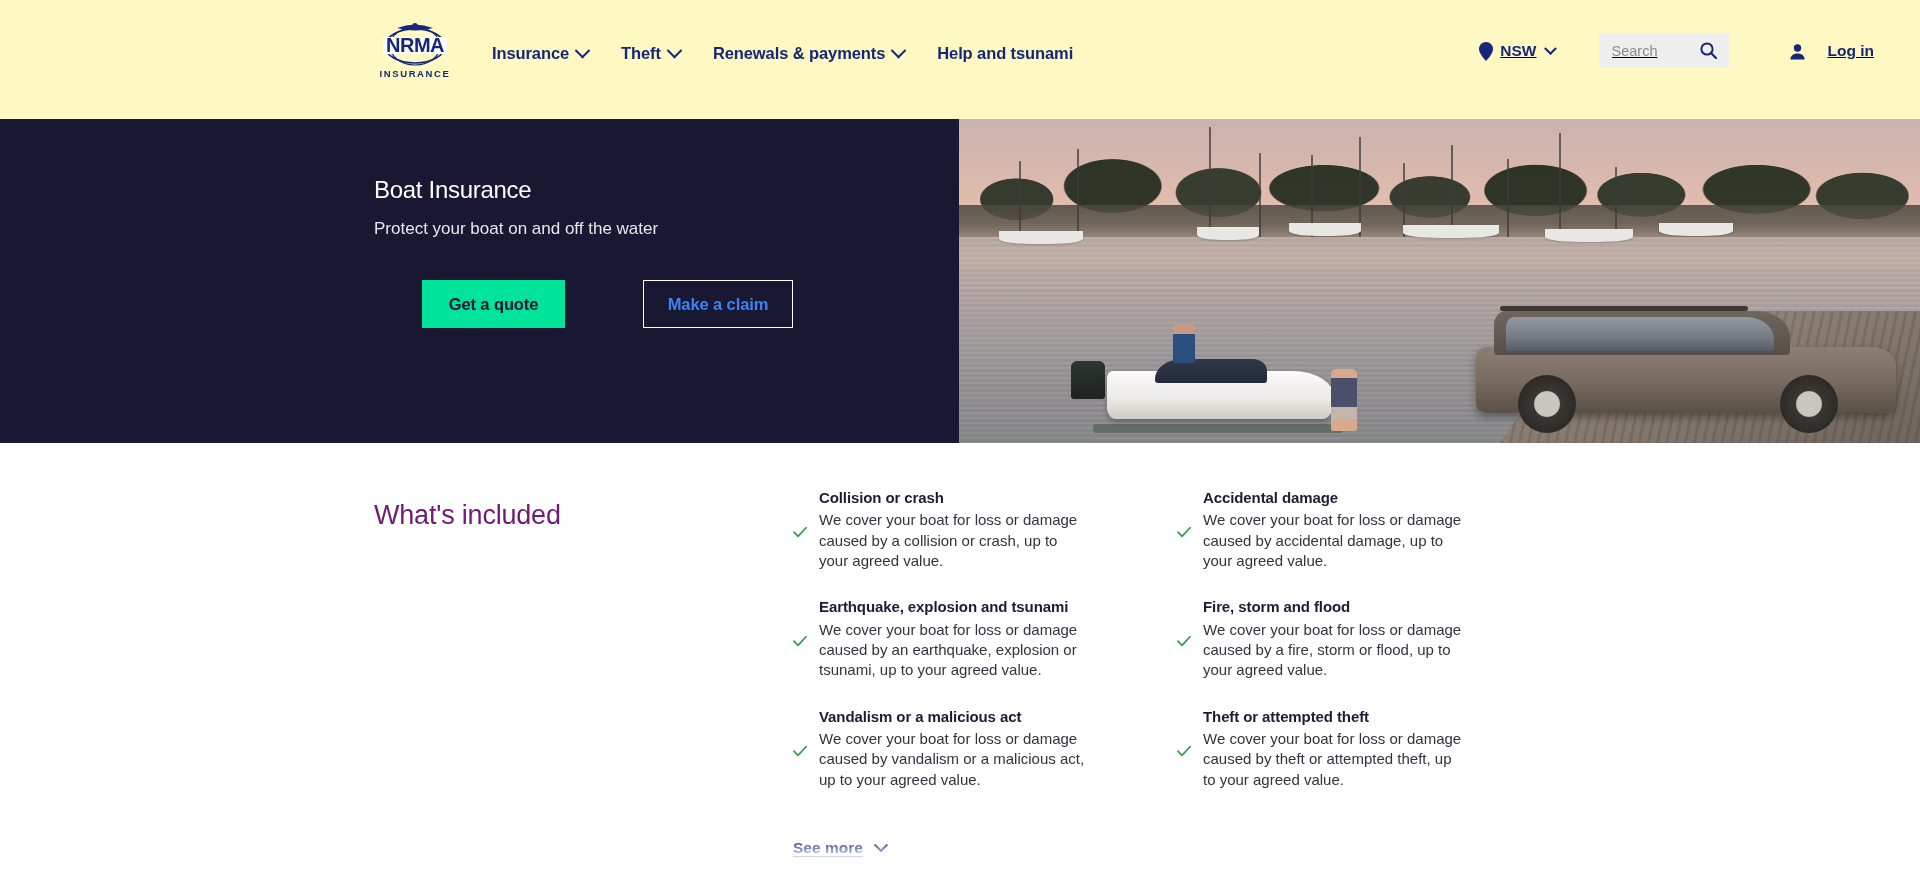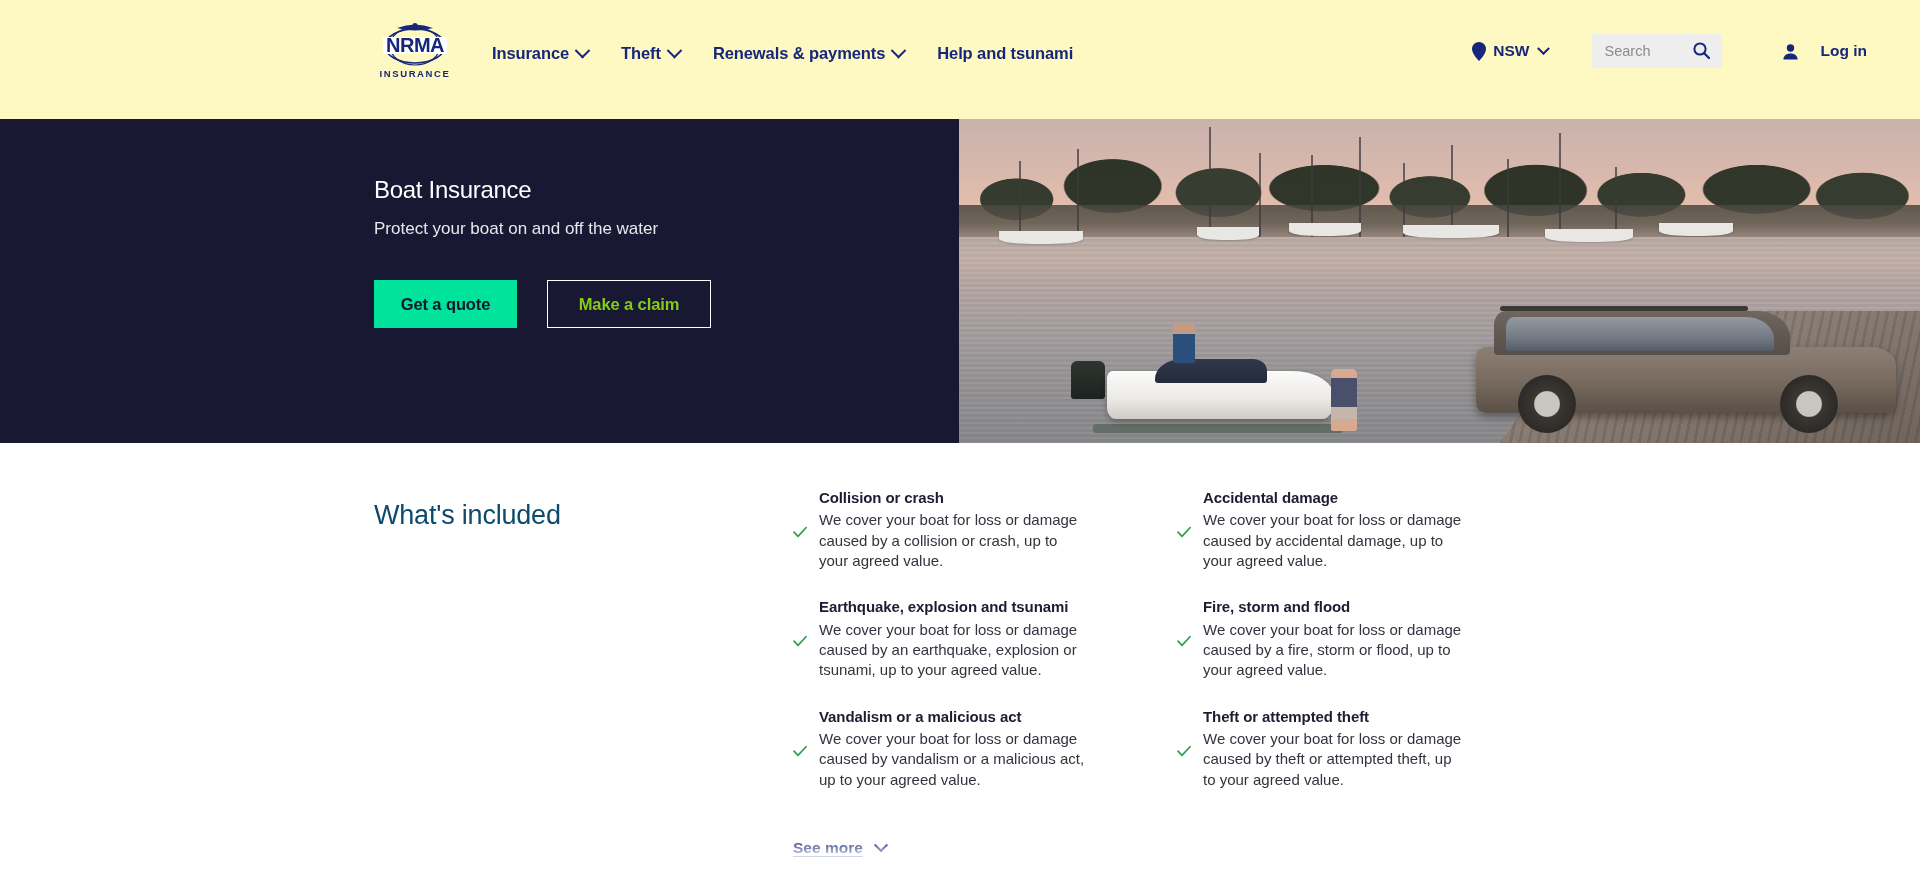--- a/index.html
+++ b/index.html
@@ -39,22 +39,22 @@
     cursor: pointer; white-space: nowrap; letter-spacing: -0.1px;
   }
   .chev {
     width: 11px; height: 11px;
     border-right: 2.4px solid #16267a;
     border-bottom: 2.4px solid #16267a;
     transform: rotate(45deg) translate(-2px,-2px);
   }
 
   .header-right {
-    position: absolute; right: 53px; top: 34px;
-    display: flex; align-items: center; gap: 0;
+    position: absolute; right: 46px; top: 34px;
+    display: flex; align-items: center; gap: 0; text-decoration: underline;
   }
   .loc {
     display: flex; align-items: center; gap: 7px;
     margin-right: 44px; cursor: pointer;
   }
   .pin { width: 14px; height: 19px; display:block; }
   .loc-text { font-size: 15.5px; font-weight: 700; color: #16267a; }
   .chev-sm {
     width: 9px; height: 9px;
     border-right: 2.2px solid #16267a;
@@ -92,28 +92,29 @@
     letter-spacing: -0.3px; line-height: 1.1;
   }
   .hero-sub {
     font-size: 17px; color: #e7e7ee; margin-top: 16px; font-weight: 400;
   }
   .hero-btns { display: flex; gap: 30px; margin-top: 41px; }
   .btn {
     display: flex; align-items: center; justify-content: center;
     font-size: 16.5px; font-weight: 700; cursor: pointer;
     letter-spacing: -0.1px;
+    margin-left: 48px;
   }
   .btn-primary {
     background: #00e39a; color: #15152e;
     width: 143px; height: 48px;
   }
   .btn-ghost {
-    background: transparent; color: #84cc16;
-    width: 164px; height: 48px;
+    background: transparent; color: #3b82f6;
+    width: 150px; height: 48px;
     border: 1.6px solid #ffffff;
     text-align: center;
   }
 
   
   .hero-photo {
     position: absolute; left: 959px; top: 0;
     width: 961px; height: 324px; overflow: hidden;
   }
   .sky {
@@ -231,21 +232,21 @@
   }
   .wheel.w1 { left: 42px; } .wheel.w2 { right: 58px; }
 
   
   .included {
     position: relative; background: #ffffff;
     height: 431px;
   }
   .inc-title {
     position: absolute; left: 374px; top: 57px;
-    font-size: 27px; color: #0c4a6e; font-weight: 400; letter-spacing:-0.2px;
+    font-size: 27px; color: #701a75; font-weight: 400; letter-spacing:-0.2px;
   }
   .cols {
     position: absolute; left: 793px; top: 45px;
     display: flex; gap: 0;
   }
   .col { width: 391px; }
   .col + .col { margin-left: -7px; width: 400px; }
   .feat { display: flex; gap: 12px; margin-bottom: 26px; }
   .tick { width: 14px; flex: 0 0 14px; margin-top: 5px; }
   .feat-body { flex: 1; }

